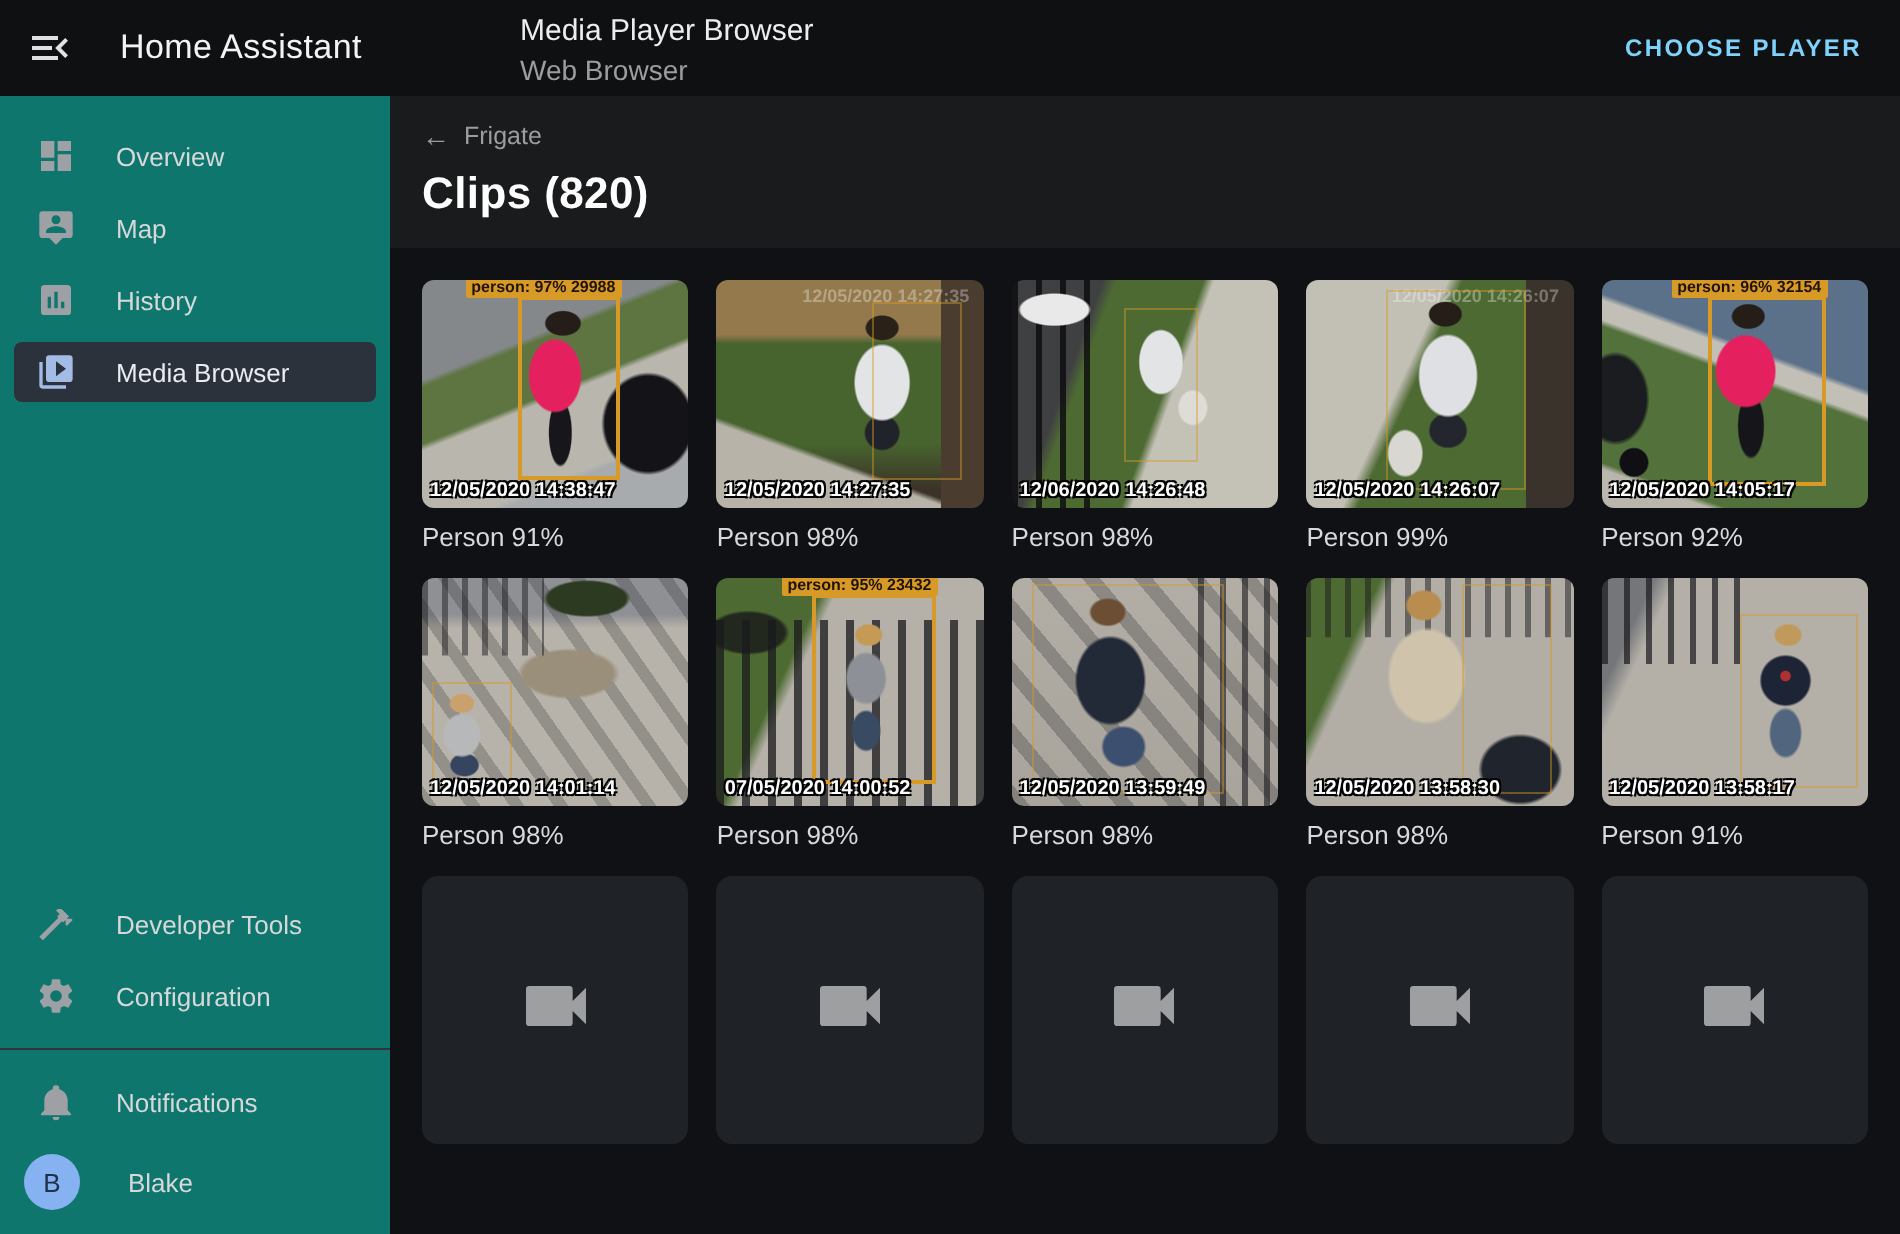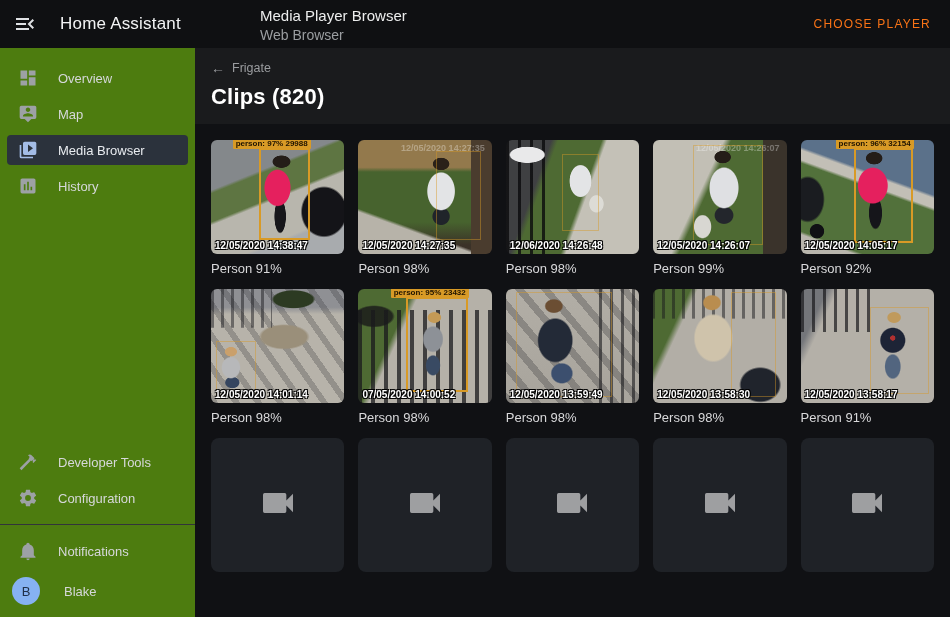--- a/index.html
+++ b/index.html
@@ -10,27 +10,27 @@
   
   .topbar{height:48px;flex:0 0 48px;background:#0f1012;position:relative;display:flex;align-items:center;z-index:3;}
   .menu-btn{position:absolute;left:13px;top:12px;width:24px;height:24px;background:none;border:none;padding:0;cursor:pointer;}
   .menu-btn svg{width:24px;height:24px;fill:#dfe1e4;}
   .topbar-title{position:absolute;left:60px;top:0;height:48px;display:flex;align-items:center;
                 font-size:17px;color:#f2f3f4;letter-spacing:.2px;}
   .player-info{position:absolute;left:260px;top:7px;line-height:1.25;}
   .player-title{font-size:15px;color:#eceded;}
   .player-subtitle{font-size:14px;color:#9b9ea1;margin-top:1px;}
   .choose-player{position:absolute;right:13px;top:0;height:48px;background:none;border:none;cursor:pointer;
-                 font-family:inherit;font-size:12px;font-weight:400;letter-spacing:1.2px;color:#f97316;margin-left:16px;}
+                 font-family:inherit;font-size:12px;font-weight:700;letter-spacing:1.2px;color:#7dd3fc;margin-left:16px;}
 
   
   .body{flex:1;display:flex;min-height:0;}
 
   
-  .sidebar{width:195px;flex:0 0 195px;background:#4d7c0f;display:flex;flex-direction:column;padding-top:12px;box-sizing:border-box;}
+  .sidebar{width:195px;flex:0 0 195px;background:#0f766e;display:flex;flex-direction:column;padding-top:12px;box-sizing:border-box;}
   .nav-item{height:36px;display:flex;align-items:center;padding:0 0 0 17px;cursor:pointer;position:relative;}
   .nav-item .nav-icon{width:22px;height:22px;display:flex;align-items:center;justify-content:center;flex:0 0 22px;}
   .nav-item .nav-icon svg{width:20px;height:20px;fill:#9da1a5;}
   .nav-item .nav-label{margin-left:19px;font-size:13px;color:#d6d8da;white-space:nowrap;}
   .nav-item.selected{padding:0;margin:3px 7px;height:30px;background:#2b323c;border-radius:4px;}
   .nav-item.selected .nav-icon{margin-left:10px;}
   .nav-item.selected .nav-icon svg{fill:#a3bce6;}
   .nav-item.selected .nav-label{color:#e9ecf0;}
   .sidebar-spacer{flex:1;}
   .sidebar-divider{height:1px;background:#32343a;margin:8px 0;}
@@ -189,35 +189,35 @@
         <span class="nav-label">Overview</span>
       </div>
       <div class="nav-item">
         <span class="nav-icon">
           <svg viewBox="0 0 24 24">
               <path d="M20,2H4A2,2 0 0,0 2,4V16A2,2 0 0,0 4,18H8L12,22L16,18H20A2,2 0 0,0 22,16V4A2,2 0 0,0 20,2M12,4.3C13.5,4.3 14.7,5.5 14.7,7C14.7,8.5 13.5,9.7 12,9.7C10.5,9.7 9.3,8.5 9.3,7C9.3,5.5 10.5,4.3 12,4.3M18,15H6V14.1C6,12.1 10,11 12,11C14,11 18,12.1 18,14.1V15Z"></path>
             </svg>
         </span>
         <span class="nav-label">Map</span>
       </div>
+      <div class="nav-item">
+        <span class="nav-icon">
+          <svg viewBox="0 0 24 24">
+              <path d="M17,17H15V13H17M13,17H11V7H13M9,17H7V10H9M19,3H5C3.89,3 3,3.89 3,5V19A2,2 0 0,0 5,21H19A2,2 0 0,0 21,19V5C21,3.89 20.1,3 19,3Z"></path>
+            </svg>
+        </span>
+        <span class="nav-label">History</span>
+      </div>
       <div class="nav-item selected">
         <span class="nav-icon">
           <svg viewBox="0 0 24 24">
               <path d="M4,6H2V20A2,2 0 0,0 4,22H18V20H4V6M20,2H8A2,2 0 0,0 6,4V16A2,2 0 0,0 8,18H20A2,2 0 0,0 22,16V4A2,2 0 0,0 20,2M12,14.5V5.5L18,10L12,14.5Z"></path>
             </svg>
         </span>
         <span class="nav-label">Media Browser</span>
-      </div>
-      <div class="nav-item">
-        <span class="nav-icon">
-          <svg viewBox="0 0 24 24">
-              <path d="M17,17H15V13H17M13,17H11V7H13M9,17H7V10H9M19,3H5C3.89,3 3,3.89 3,5V19A2,2 0 0,0 5,21H19A2,2 0 0,0 21,19V5C21,3.89 20.1,3 19,3Z"></path>
-            </svg>
-        </span>
-        <span class="nav-label">History</span>
       </div>
 
       <div class="sidebar-spacer"></div>
 
       <div class="nav-item">
         <span class="nav-icon">
           <svg viewBox="0 0 24 24">
               <path d="M2,19.63L13.43,8.2L12.72,7.5L14.14,6.07L12,3.89C13.2,2.7 15.09,2.7 16.27,3.89L19.87,7.5L18.45,8.91H21.29L22,9.62L18.45,13.21L17.74,12.5V9.62L16.27,11.04L15.56,10.33L4.13,21.76L2,19.63Z"></path>
             </svg>
         </span>

